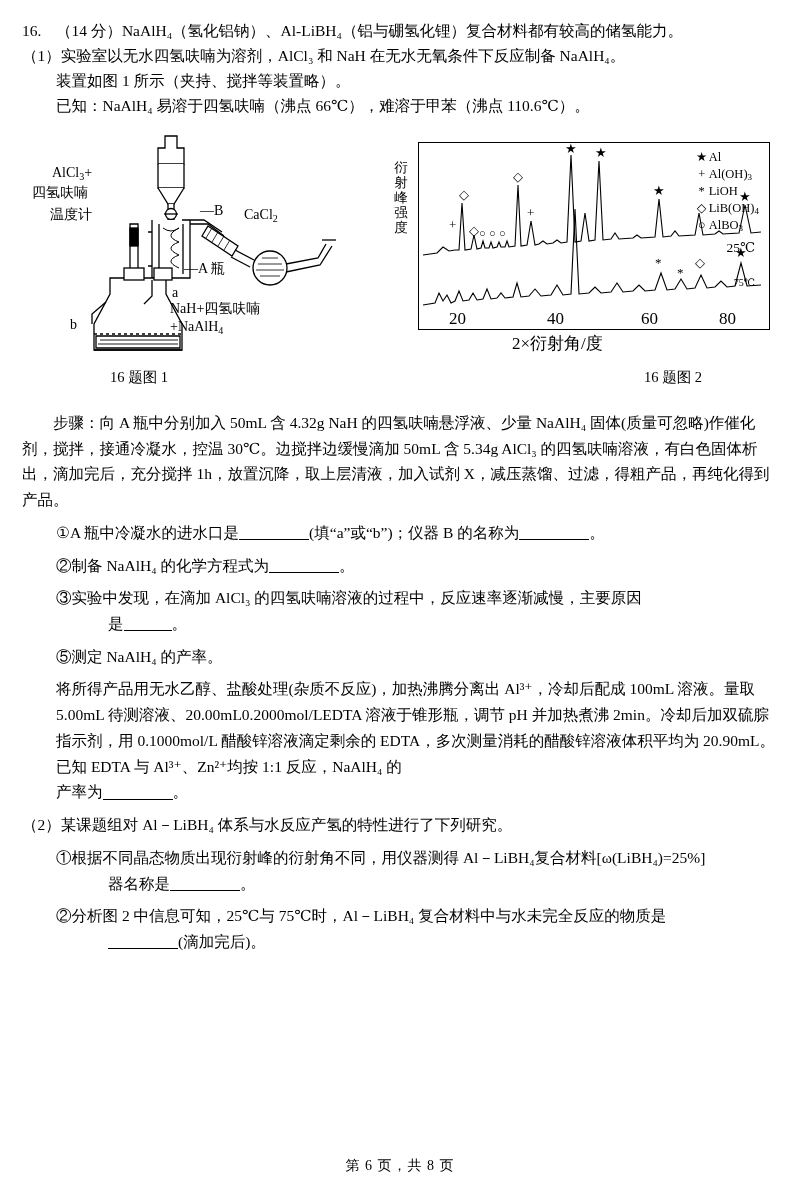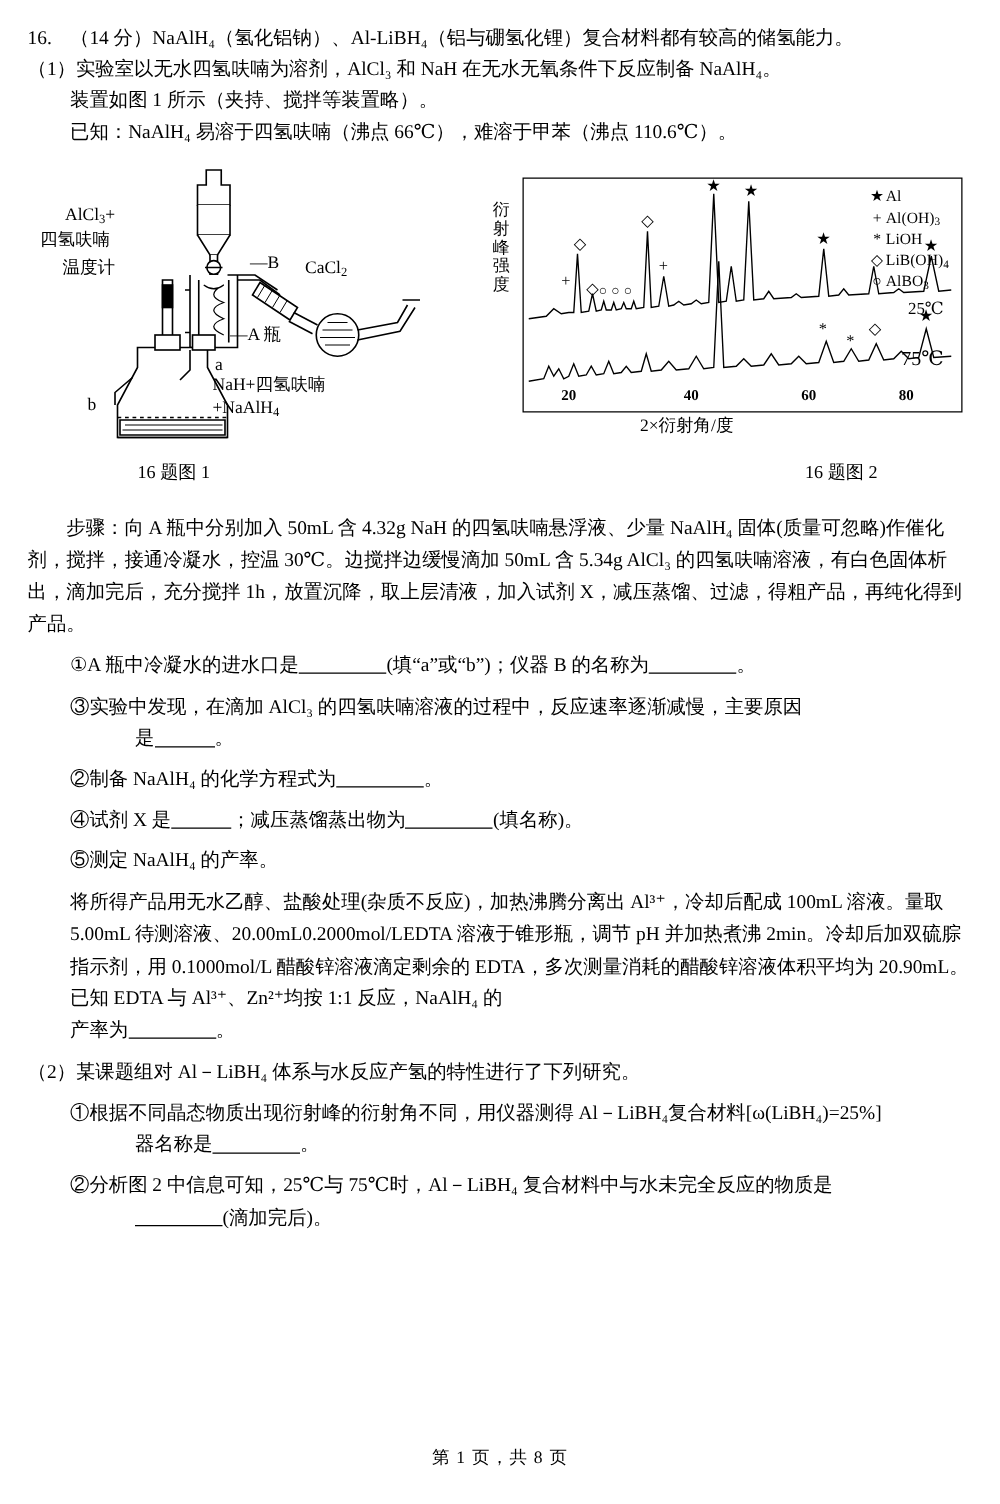--- a/index.html
+++ b/index.html
@@ -26,27 +26,27 @@
   .fig2{position:absolute;left:370px;top:8px;width:390px;height:210px;}
   .cap{position:absolute;font-size:14.5px;}
   .cap1{left:88px;top:240px;}
   .cap2{left:580px;top:240px;margin-left:42px;}
 
   .f1label{position:absolute;font-size:14px;line-height:1.3;white-space:nowrap;}
 
   
   .xrd-box{position:absolute;left:26px;top:6px;width:350px;height:186px;border:1.6px solid #000;background:#fff;}
   .ylab{position:absolute;left:0px;top:24px;width:18px;font-size:13.5px;line-height:1.12;text-align:center;}
-  .xlab{position:absolute;left:120px;top:196px;font-size:14px;}
+  .xlab{position:absolute;left:120px;top:196px;font-size:17px;}
   .legend{position:absolute;right:10px;top:6px;font-size:12.5px;line-height:1.34;}
   .legend div{white-space:nowrap;}
   .legend .sym{display:inline-block;width:14px;text-align:center;}
   .tmark{position:absolute;font-size:13px;}
 
-  .tick{position:absolute;font-size:12px;font-weight:bold;}
+  .tick{position:absolute;font-size:17px;}
 
   
   .steps{position:absolute;left:22px;top:410px;width:760px;font-size:15.5px;line-height:1.66;}
   .sub-q{margin-top:7px;}
   .footer{position:absolute;left:0;top:1157px;width:800px;text-align:center;font-size:14px;letter-spacing:1px;}
 </style>
 </head>
 <body>
 
 <div class="page">
@@ -218,21 +218,21 @@
         <div class="legend">
           <div><span class="sym">★</span><span>Al</span></div>
           <div><span class="sym">+</span><span>Al(OH)<sub>3</sub></span></div>
           <div><span class="sym">*</span><span>LiOH</span></div>
           <div><span class="sym">◇</span><span>LiB(OH)<sub>4</sub></span></div>
           <div><span class="sym">○</span><span>AlBO<sub>3</sub></span></div>
         </div>
 
         
         <div class="tmark" style="right:14px;top:96px;font-size:13.5px">25℃</div>
-        <div class="tmark" style="right:14px;top:134px;font-size:16px">75℃</div>
+        <div class="tmark" style="right:14px;top:134px;font-size:10px">75℃</div>
 
         
         <div class="tick" style="left:30px;top:166px">20</div>
         <div class="tick" style="left:128px;top:166px">40</div>
         <div class="tick" style="left:222px;top:166px">60</div>
         <div class="tick" style="left:300px;top:166px">80</div>
       </div>
 
       <div class="xlab">2×衍射角/度</div>
     </div>
@@ -242,44 +242,41 @@
   </div>
 
   <div class="steps">
     <div style="text-indent:2em"><span>步骤：</span><span>向 A 瓶中分别加入 50mL 含 4.32g NaH 的四氢呋喃悬浮液、少量 NaAlH₄ 固体(质量可忽略)作催化剂，搅拌，接通冷凝水，控温 30℃。边搅拌边缓慢滴加 50mL 含 5.34g AlCl₃ 的四氢呋喃溶液，有白色固体析出，滴加完后，充分搅拌 1h，放置沉降，取上层清液，加入试剂 X，减压蒸馏、过滤，得粗产品，再纯化得到产品。</span></div>
 
     <div class="sub-q ind1">
       <span>①A 瓶中冷凝水的进水口是</span><span class="blank w2"></span><span>(填“a”或“b”)；仪器 B 的名称为</span><span class="blank w2"></span><span>。</span>
     </div>
 
     <div class="sub-q ind1">
+      <span>②制备 NaAlH₄ 的化学方程式为</span><span class="blank w2"></span><span>。</span>
+    </div>
+
+    <div class="sub-q ind1">
       <div>③实验中发现，在滴加 AlCl₃ 的四氢呋喃溶液的过程中，反应速率逐渐减慢，主要原因</div>
       <div class="ind2"><span>是</span><span class="blank w3"></span><span>。</span></div>
     </div>
 
-    <div class="sub-q ind1">
-      <span>②制备 NaAlH₄ 的化学方程式为</span><span class="blank w2"></span><span>。</span>
-    </div>
-
-    <div class="sub-q ind1">
-      <span>④试剂 X 是</span><span class="blank w3"></span><span>；减压蒸馏蒸出物为</span><span class="blank w2"></span><span>(填名称)。</span>
-    </div>
 
     <div class="sub-q ind1">⑤测定 NaAlH₄ 的产率。</div>
 
     <div class="sub-q ind1"><span>将所得产品用无水乙醇、盐酸处理(杂质不反应)，加热沸腾分离出 Al³⁺，冷却后配成 100mL 溶液。量取 5.00mL 待测溶液、20.00mL0.2000mol/LEDTA 溶液于锥形瓶，调节 pH 并加热煮沸 2min。冷却后加双硫腙指示剂，用 0.1000mol/L 醋酸锌溶液滴定剩余的 EDTA，多次测量消耗的醋酸锌溶液体积平均为 20.90mL。已知 EDTA 与 Al³⁺、Zn²⁺均按 1:1 反应，NaAlH₄ 的</span></div>
     <div class="ind1"><span>产率为</span><span class="blank w2"></span><span>。</span></div>
 
     <div class="sub-q"><span>（2）</span><span>某课题组对 Al－LiBH₄ 体系与水反应产氢的特性进行了下列研究。</span></div>
 
     <div class="sub-q ind1">
       <div>①根据不同晶态物质出现衍射峰的衍射角不同，用仪器测得 Al－LiBH₄复合材料[ω(LiBH₄)=25%]</div>
       <div class="ind2"><span>器名称是</span><span class="blank w2"></span><span>。</span></div>
     </div>
 
     <div class="sub-q ind1">
       <div>②分析图 2 中信息可知，25℃与 75℃时，Al－LiBH₄ 复合材料中与水未完全反应的物质是</div>
       <div class="ind2"><span class="blank w2"></span><span>(滴加完后)。</span></div>
     </div>
   </div>
 
-  <div class="footer">第 1 页，共 8 页</div>
+  <div class="footer">第 6 页，共 8 页</div>
 </div>
 
 </body></html>

